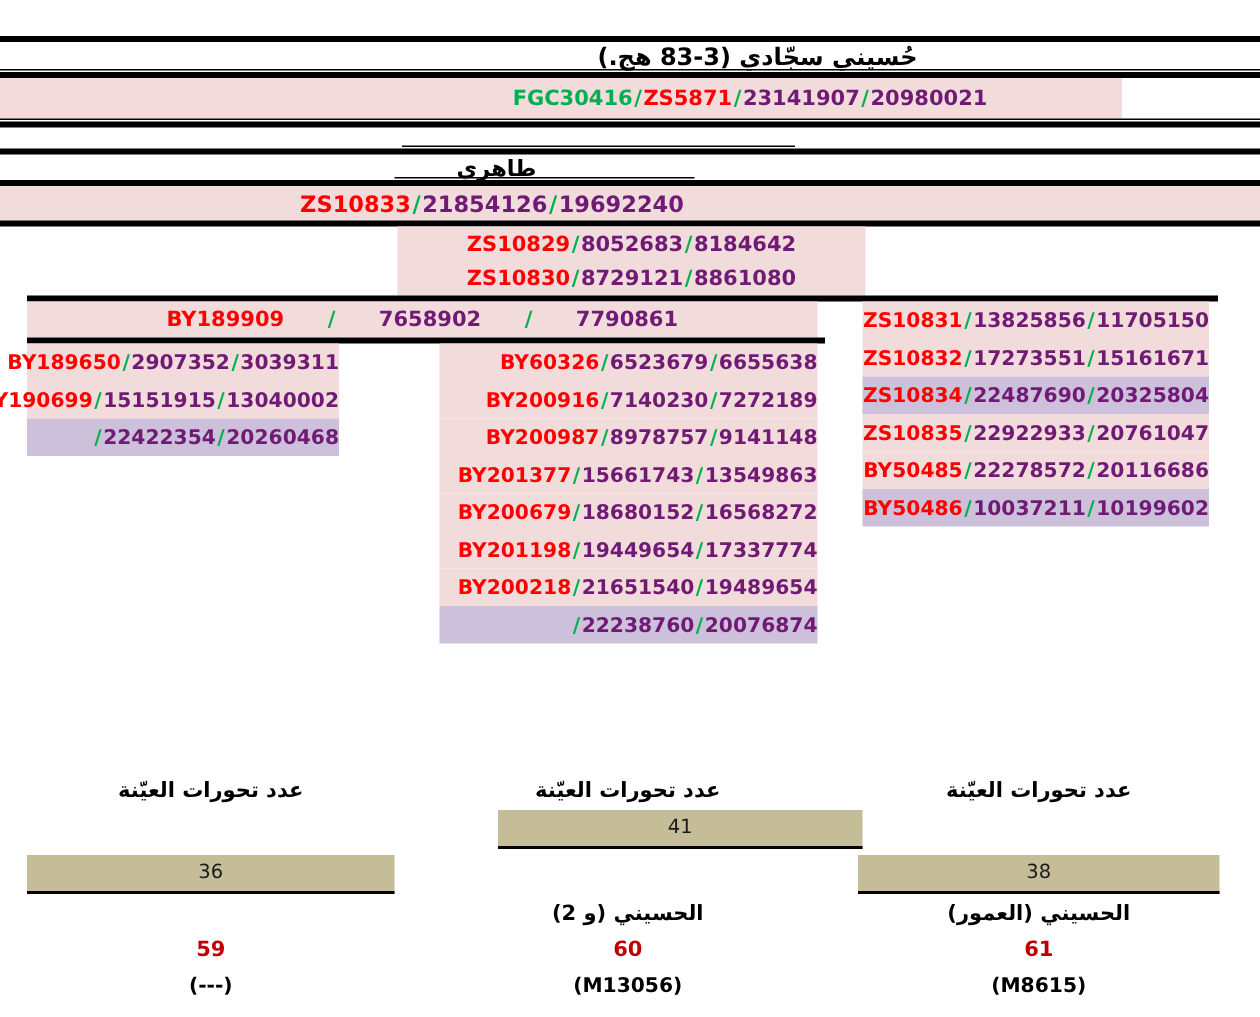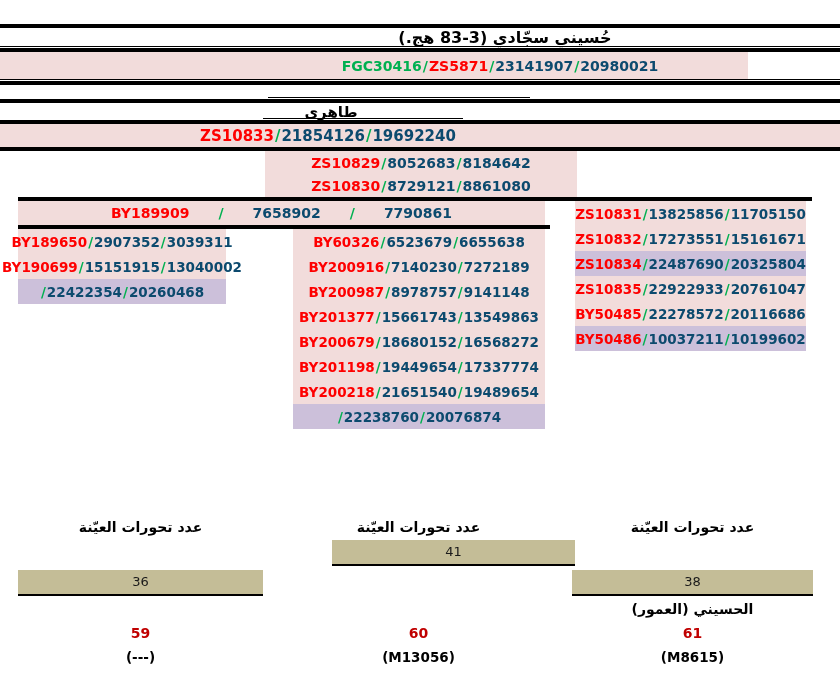--- a/index.html
+++ b/index.html
@@ -12,23 +12,23 @@
   .thin{position:absolute;background:#000;height:1px;}
   .bg-pink{background:#f2dcdb;}
   .bg-purple{background:#ccc0da;}
   .mrow{
     display:flex;align-items:center;justify-content:center;
     font-weight:bold;color:#241f20;white-space:nowrap;
   }
   .sep{color:#00b050;padding:0 1px;}
   .c-r{color:#fe0000;}
   .c-g{color:#00b050;}
-  .c-k{color:#0c4a6e;}
+  .c-k{color:#701a75;}
   .heading{position:absolute;font-weight:bold;color:#000;text-align:center;}
-  .colrows .mrow{height:25px;font-size:13.5px;}
+  .colrows .mrow{height:25px;font-size:13.5px;justify-content:flex-end;}
   .centerblock .mrow{height:23px;font-size:14px;}
   .boxnum{
     position:absolute;height:24px;line-height:24px;text-align:center;
     background:#c4bd97;border-bottom:2px solid #000;font-size:13px;color:#1a1a1a;
   }
   .sname{position:absolute;height:18px;line-height:18px;text-align:center;font-weight:bold;font-size:14px;color:#000;}
   .sred{position:absolute;height:18px;line-height:18px;text-align:center;font-weight:bold;font-size:14px;color:#c00000;}
   .slab{position:absolute;height:18px;line-height:18px;text-align:center;font-weight:bold;font-size:13.5px;color:#000;}
   .shead{position:absolute;height:22px;line-height:22px;text-align:center;font-weight:bold;font-size:14px;color:#000;}
 </style>
@@ -233,20 +233,21 @@
       </div>
     </div>
 
   <div class="shead" style="top:516px;left:18px;width:245px;" dir="rtl">عدد تحورات العيّنة</div>
   <div class="boxnum" style="top:570px;left:18px;width:245px;">36</div>
   <div class="sred" style="top:624px;left:18px;width:245px;">59</div>
   <div class="slab" style="top:648px;left:18px;width:245px;">(---)</div>
 
   <div class="shead" style="top:516px;left:297px;width:243px;" dir="rtl">عدد تحورات العيّنة</div>
   <div class="boxnum" style="top:540px;left:297px;width:243px;margin-left:35px;">41</div>
+  <div class="sname" style="top:600px;left:297px;width:243px;" dir="rtl">الحسيني (و 2)</div>
   <div class="sred" style="top:624px;left:297px;width:243px;">60</div>
   <div class="slab" style="top:648px;left:297px;width:243px;">(M13056)</div>
 
   <div class="shead" style="top:516px;left:572px;width:241px;" dir="rtl">عدد تحورات العيّنة</div>
   <div class="boxnum" style="top:570px;left:572px;width:241px;">38</div>
   <div class="sname" style="top:600px;left:572px;width:241px;" dir="rtl">الحسيني (العمور)</div>
   <div class="sred" style="top:624px;left:572px;width:241px;">61</div>
   <div class="slab" style="top:648px;left:572px;width:241px;">(M8615)</div>
 
 </div>

